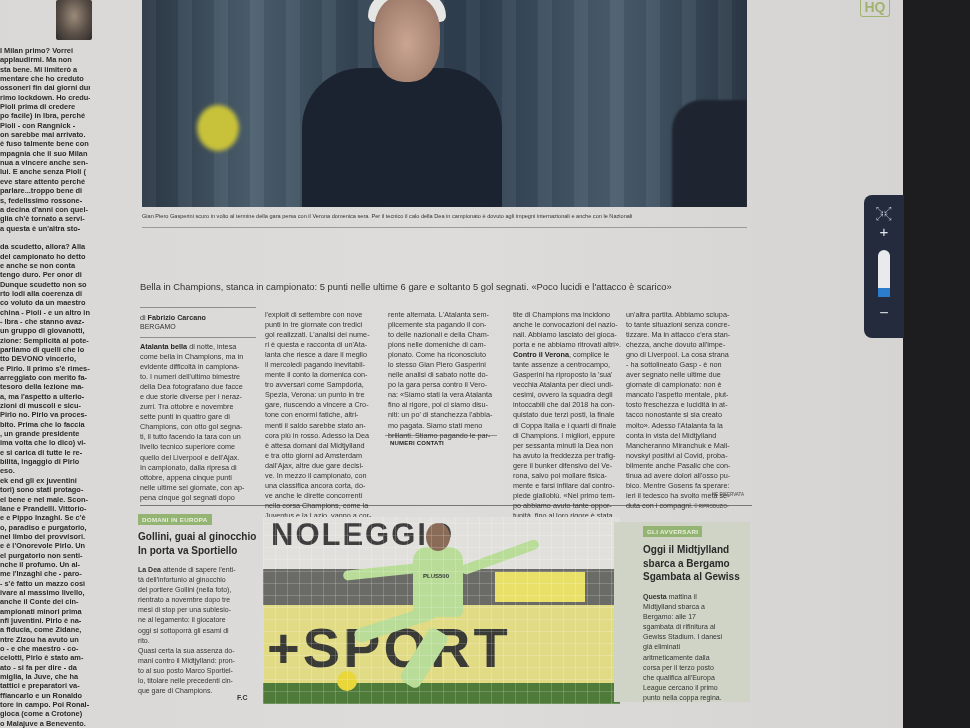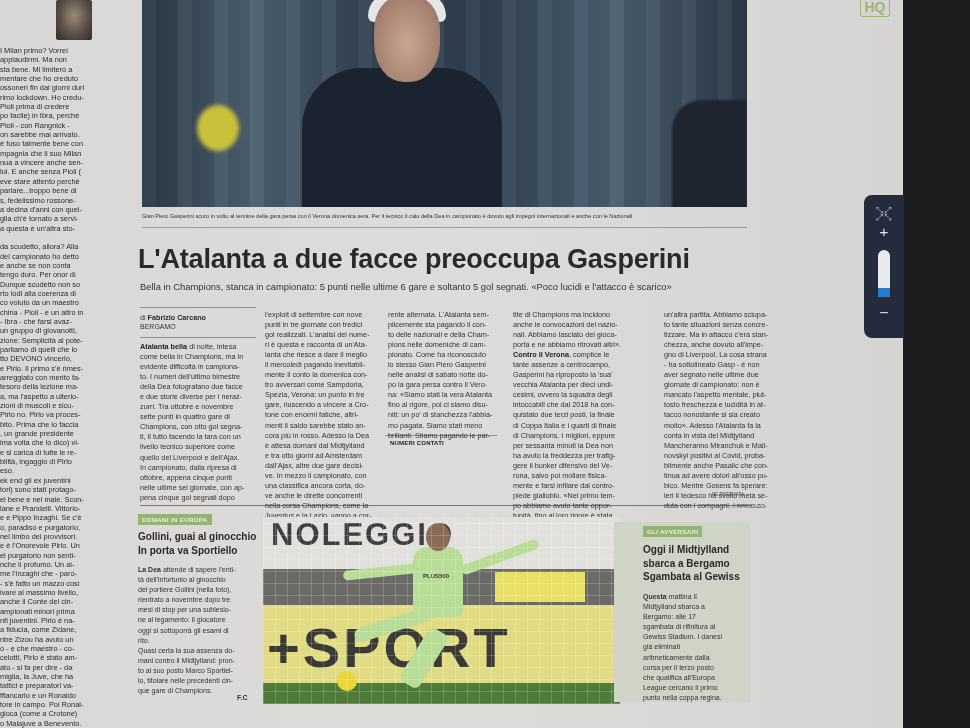--- a/index.html
+++ b/index.html
@@ -3,21 +3,21 @@
 <meta charset="utf-8">
 <style>
   html, body { margin:0; padding:0; }
   body { width:970px; height:728px; overflow:hidden; background:#1c1c1f; position:relative; font-family:"Liberation Sans", sans-serif; }
   .page { position:absolute; left:0; top:0; width:903px; height:728px; background:linear-gradient(90deg,#d9d8d6 0%,#dedcda 50%,#d6d4d2 100%); }
   .dark-edge { position:absolute; left:903px; top:0; width:67px; height:728px; background:#1d1d20; }
 
   
   .left-col { position:absolute; left:0; top:0; width:132px; height:728px; overflow:hidden; }
   .left-author-photo { position:absolute; left:56px; top:0; width:36px; height:40px; background:radial-gradient(ellipse at 50% 40%, #9a8a7a 0%, #5b5048 55%, #2f2b29 100%); border-radius:2px; }
-  .left-text { position:absolute; left:0; top:46px; width:90px; font-size:7.4px; line-height:9.35px; color:#2b2b2b; text-align:justify; }
+  .left-text { position:absolute; left:0; top:46px; width:90px; font-size:7.4px; line-height:9.35px; color:#2b2b2b; text-align:justify;font-weight:bold; }
   .left-text p { margin:0; white-space:nowrap; overflow:hidden; }
 
   
   .main-photo { position:absolute; left:142px; top:0; width:605px; height:207px; overflow:hidden;
     background:linear-gradient(90deg,#2b3846 0%,#4d6170 18%,#364655 35%,#2f3f50 55%,#4b5f70 78%,#2c3947 100%); }
   .main-photo .streaks { position:absolute; inset:0; background:repeating-linear-gradient(90deg, rgba(255,255,255,0.04) 0 14px, rgba(0,0,0,0.05) 14px 36px); }
   .coach-coat { position:absolute; left:160px; top:68px; width:200px; height:150px; background:#1c2330; border-radius:60px 60px 0 0; }
   .coach-head { position:absolute; left:232px; top:-4px; width:66px; height:86px; background:radial-gradient(ellipse at 50% 55%, #c9a692 0%, #a98574 60%, #8d6d60 100%); border-radius:40% 40% 45% 45%; }
   .coach-hair { position:absolute; left:226px; top:-8px; width:78px; height:30px; background:#e6e6e4; border-radius:40px 40px 10px 10px; }
   .steward { position:absolute; left:55px; top:105px; width:42px; height:46px; background:#c8c23a; border-radius:50%; filter:blur(2px); }
@@ -110,21 +110,21 @@
         <p>a questa è un'altra sto-</p>
         <p>&nbsp;</p>
         <p>da scudetto, allora? Alla</p>
         <p>del campionato ho detto</p>
         <p>e anche se non conta</p>
         <p>tengo duro. Per onor di</p>
         <p>Dunque scudetto non so</p>
         <p>rto lodi alla coerenza di</p>
         <p>co voluto da un maestro</p>
         <p>china - Pioli - e un altro in</p>
-        <p>- Ibra - che farsi avaz-</p>
+        <p>- Ibra - che stanno avaz-</p>
         <p>un gruppo di giovanotti,</p>
         <p>zione: Semplicità al pote-</p>
         <p>parliamo di quelli che lo</p>
         <p>tto DEVONO vincerlo,</p>
         <p>e Pirlo. Il primo s'è rimes-</p>
         <p>arreggiato con merito fa-</p>
         <p>tesoro della lezione ma-</p>
         <p>a, ma l'aspetto a ulterio-</p>
         <p>zioni di muscoli e sicu-</p>
         <p>Pirlo no. Pirlo va proces-</p>
@@ -168,21 +168,20 @@
     <div class="streaks"></div>
     <div class="steward"></div>
     <div class="coach-coat"></div>
     <div class="coach-hair"></div>
     <div class="coach-head"></div>
     <div class="figure-right"></div>
   </div>
   <div class="caption">Gian Piero Gasperini scuro in volto al termine della gara persa con il Verona domenica sera. Per il tecnico il calo della Dea in campionato è dovuto agli impegni internazionali e anche con le Nazionali</div>
   <div class="cap-rule"></div>
 
-  <div class="headline">L'Atalanta a due facce preoccupa Gasperini</div>
   <div class="subhead">Bella in Champions, stanca in campionato: 5 punti nelle ultime 6 gare e soltanto 5 gol segnati. «Poco lucidi e l'attacco è scarico»</div>
 
   <div class="rule" style="left:140px; top:307px; width:116px;"></div>
   <div class="rule" style="left:140px; top:337px; width:116px;"></div>
   <div class="rule" style="left:385px; top:435px; width:112px;"></div>
   <div class="rule" style="left:140px; top:505px; width:612px; background:#777;"></div>
   <div class="rule" style="left:745px; top:505px; width:0;"></div>
 
   <div class="byline">
     <span>di</span>
@@ -265,21 +264,21 @@
       <p>di Champions. I migliori, eppure</p>
       <p>per sessanta minuti la Dea non</p>
       <p>ha avuto la freddezza per trafig-</p>
       <p>gere il bunker difensivo del Ve-</p>
       <p>rona, salvo poi mollare fisica-</p>
       <p>mente e farsi infilare dal contro-</p>
       <p>piede gialloblù. «Nel primo tem-</p>
       <p>po abbiamo avuto tante oppor-</p>
       <p>tunità, fino al loro rigore è stata</p>
     </div>
-  <div class="col" id="col5" style="left:664px; top:310px; width:114px;">
+  <div class="col" id="col5" style="left:626px; top:310px; width:114px;">
       <p>un'altra partita. Abbiamo sciupa-</p>
       <p>to tante situazioni senza concre-</p>
       <p>tizzare. Ma in attacco c'era stan-</p>
       <p>chezza, anche dovuto all'impe-</p>
       <p>gno di Liverpool. La cosa strana</p>
       <p>- ha sottolineato Gasp - è non</p>
       <p>aver segnato nelle ultime due</p>
       <p>giornate di campionato: non è</p>
       <p>mancato l'aspetto mentale, piut-</p>
       <p>tosto freschezza e lucidità in at-</p>

